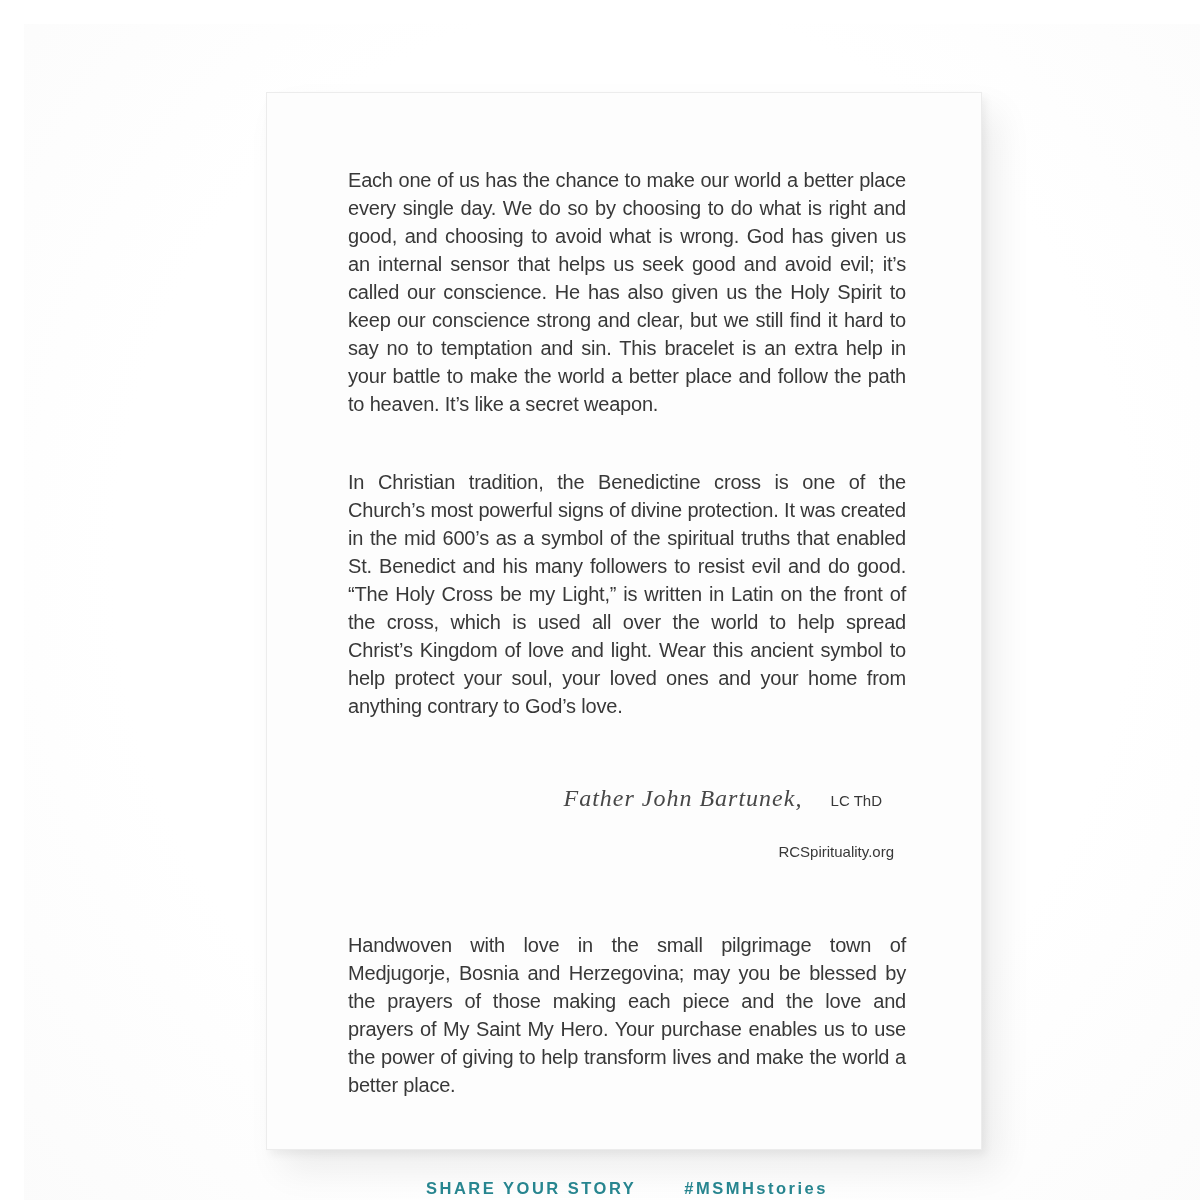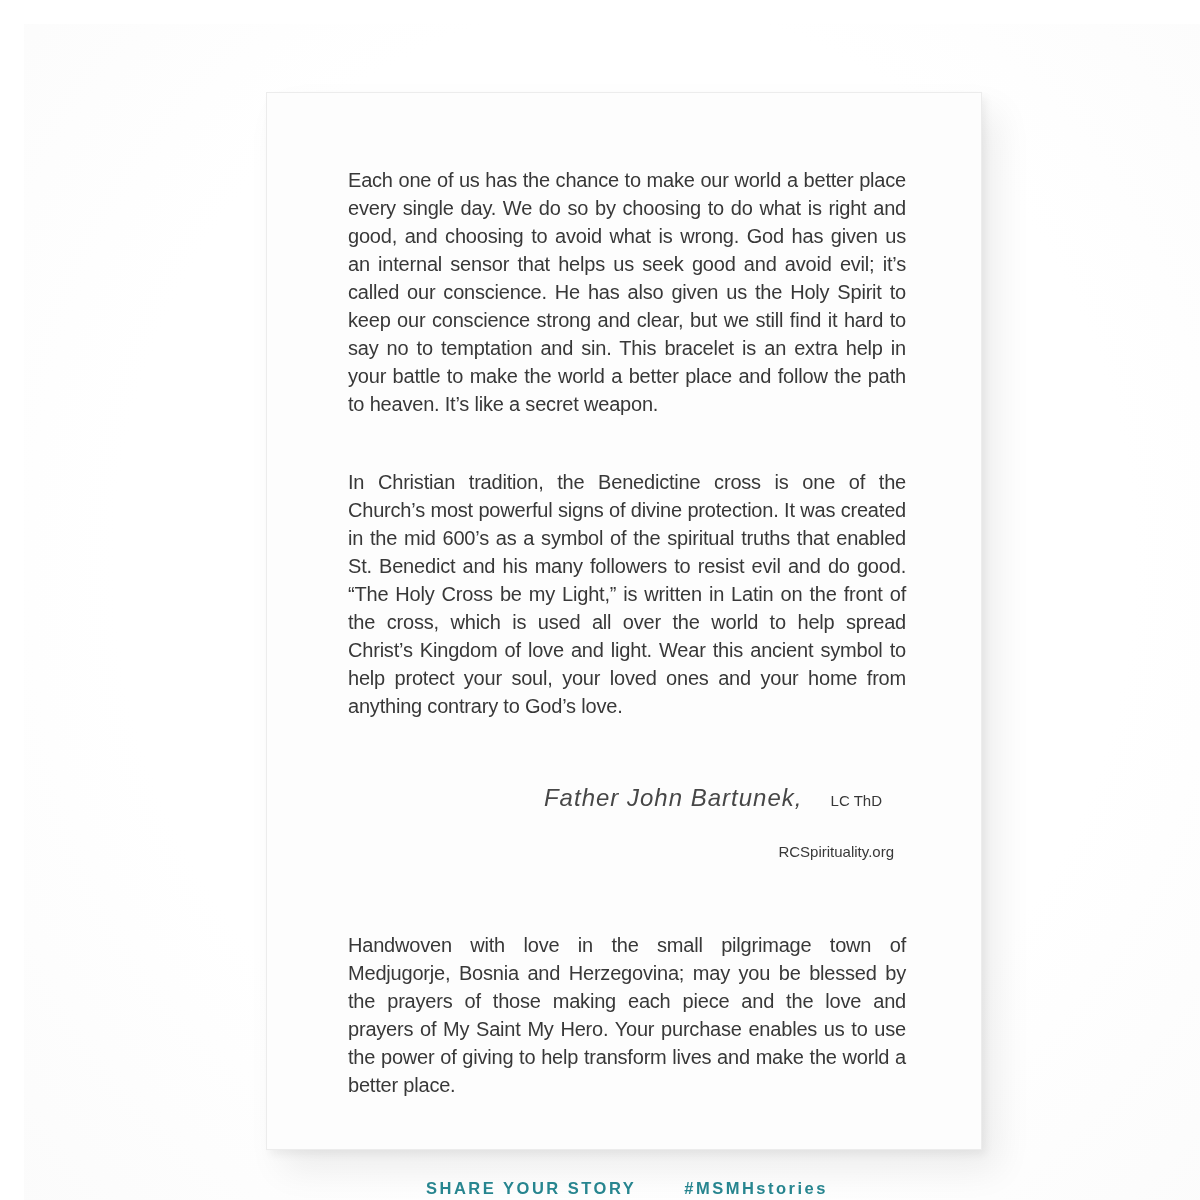--- a/index.html
+++ b/index.html
@@ -38,21 +38,21 @@
   .para { margin-bottom: 26px; }
   .para:last-of-type { margin-bottom: 0; margin-top: 32px; }
 
   .signature-block {
     margin-top: 18px;
     text-align: right;
     color: #3c3c3c;
   }
   .signature-line { line-height: 32px; }
   .signature-script {
-    font-family: Liberation Sans, sans-serif;
+    font-family: Liberation Serif, serif;
     font-style: italic;
     font-size: 24px;
     letter-spacing: 1px;
     color: #474747;
   }
   .signature-credentials {
     font-size: 15px;
     color: #383838;
   }
   .signature-site {

